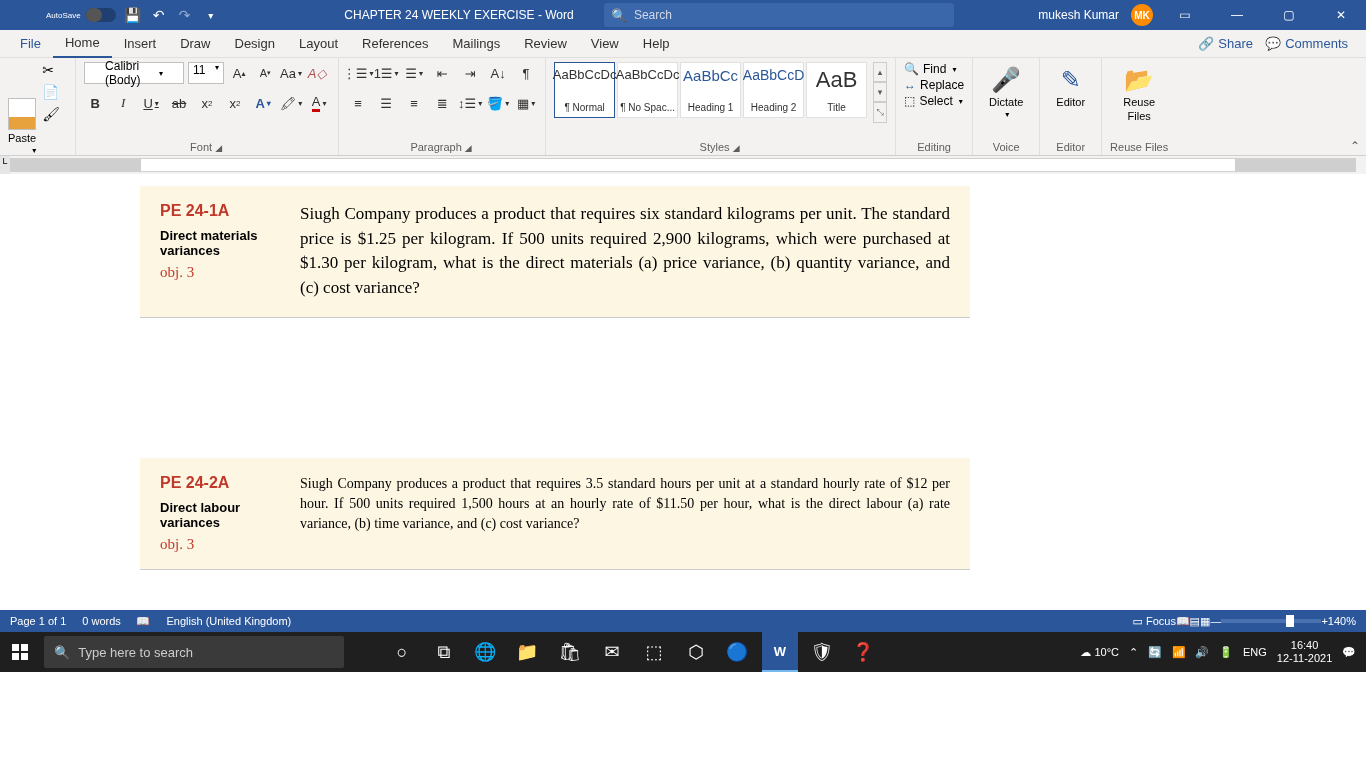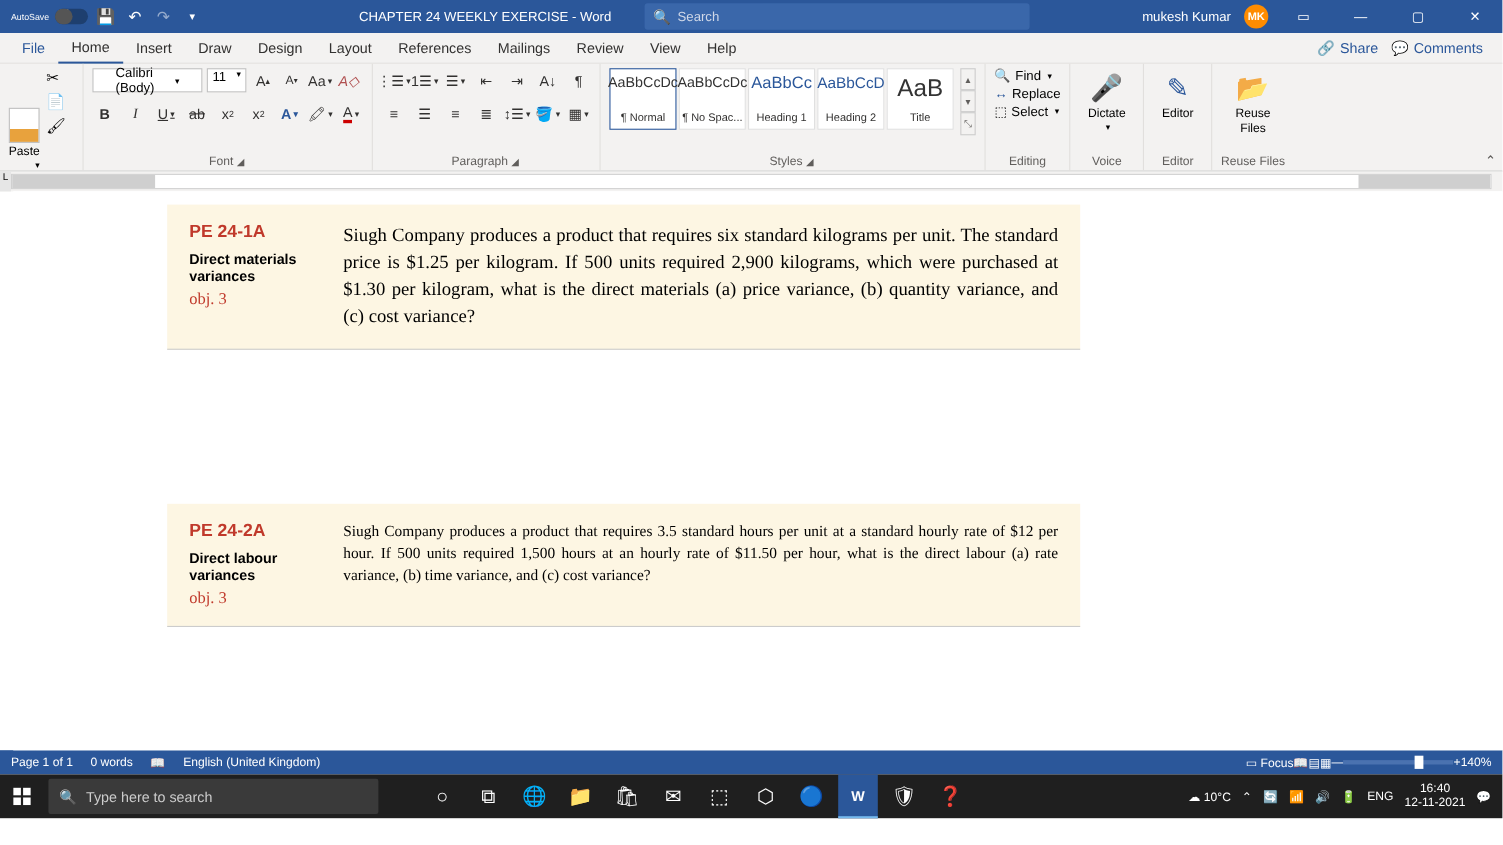--- a/index.html
+++ b/index.html
@@ -1,21 +1,21 @@
 <!DOCTYPE html>
 <html><head>
 <meta charset="utf-8">
 <style>
 * { margin: 0; padding: 0; box-sizing: border-box; font-family: "Segoe UI", sans-serif; }
 body { background: #fff; overflow: hidden; font-size: 12px; }
 
 
 .title-bar { background: #2B579A; height: 30px; display: flex; align-items: center; color: #fff; font-size: 12px; }
 .title-left { display: flex; align-items: center; gap: 8px; padding-left: 10px; }
-.autosave { display: flex; align-items: center; gap: 5px; }
+.autosave { display: flex; align-items: center; gap: 5px; margin-left: 36px; }
 .autosave-toggle { width: 30px; height: 14px; background: #1e3f6f; border-radius: 7px; position: relative; }
 .autosave-toggle::after { content: ""; position: absolute; width: 16px; height: 14px; background: #555; border-radius: 7px; left: 0; font-size: 7px; display: flex; align-items: center; justify-content: center; }
 .autosave-text { font-size: 8px; }
 .qat-icon { width: 18px; height: 18px; display: inline-flex; align-items: center; justify-content: center; font-size: 14px; }
 .title-center { flex: 1; display: flex; align-items: center; justify-content: center; gap: 30px; padding-left: 40px; }
 .doc-title { font-size: 12px; }
 .search-box { background: #3a67aa; border-radius: 3px; width: 350px; height: 24px; display: flex; align-items: center; padding: 0 8px; gap: 6px; }
 .search-icon { font-size: 13px; }
 .search-text { color: #d0d8e8; font-size: 12px; }
 .title-right { display: flex; align-items: center; gap: 12px; padding-right: 5px; }
@@ -77,21 +77,21 @@
 
 .ribbon-collapse { position: absolute; right: 6px; bottom: 2px; font-size: 12px; color: #605e5c; }
 
 
 .ruler-bar { height: 18px; background: #f3f2f1; position: relative; display: flex; }
 .ruler-l { width: 10px; background: #e6e6e6; font-size: 9px; text-align: center; }
 .ruler { flex: 1; background: #fff; border: 1px solid #d0d0d0; margin: 2px 10px 2px 0; position: relative; font-size: 9px; color: #666; overflow: hidden; }
 .ruler-dark { position: absolute; top: 0; bottom: 0; background: #cfcfcf; }
 
 
-.canvas { background: #fff; height: 508px; display: flex; position: relative; margin-left: 12px; }
+.canvas { background: #fff; height: 436px; display: flex; position: relative; }
 .vruler { width: 20px; background: #fff; border-right: 1px solid transparent; font-size: 9px; color: #666; position: relative; }
 .page-area { flex: 1; background: #fff; position: relative; overflow: hidden; }
 .page { position: absolute; left: 120px; top: 12px; width: 830px; background: #fff; }
 
 .exercise { background: #fdf6e3; border-bottom: 1px solid #ccc; display: flex; padding: 16px 20px; margin-bottom: 140px; }
 .ex-left { width: 140px; }
 .ex-code { color: #c0392b; font-weight: bold; font-size: 16px; margin-bottom: 8px; }
 .ex-desc { font-size: 13px; font-weight: bold; margin-bottom: 6px; }
 .ex-obj { color: #c0392b; font-size: 15px; font-family: serif; }
 .ex-body { flex: 1; font-size: 17px; font-family: "Times New Roman", serif; text-align: justify; line-height: 1.45; }

